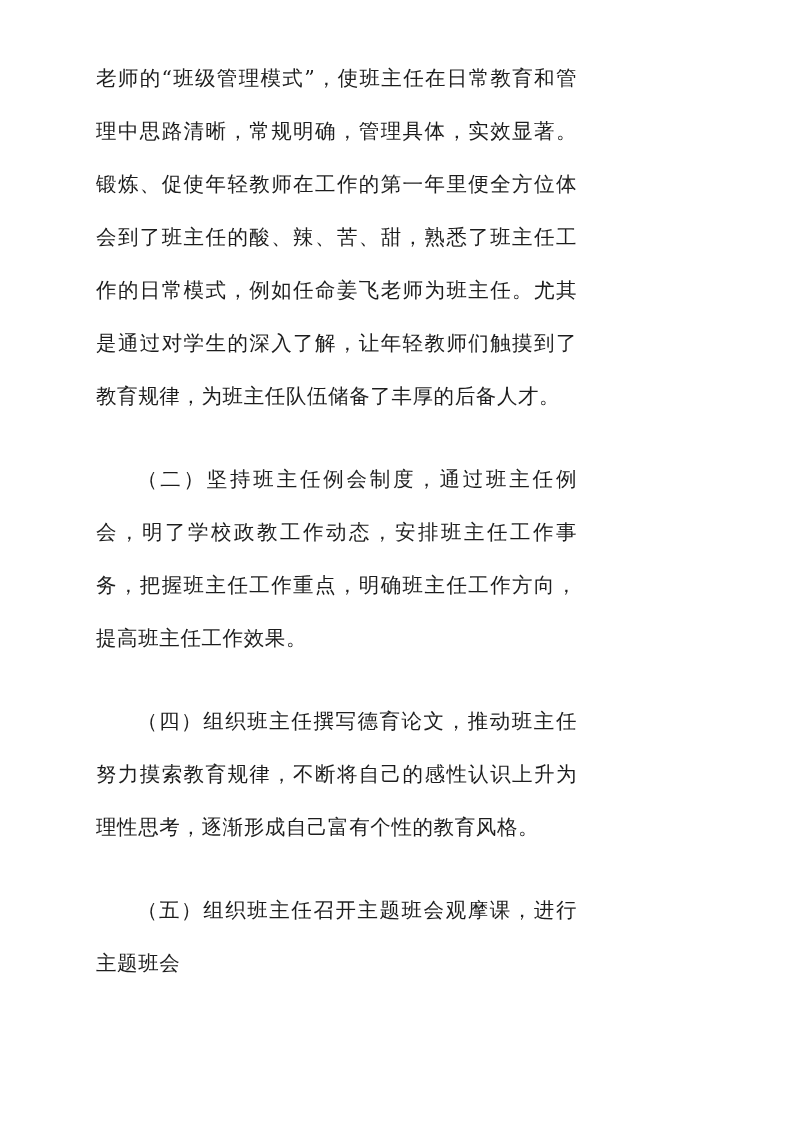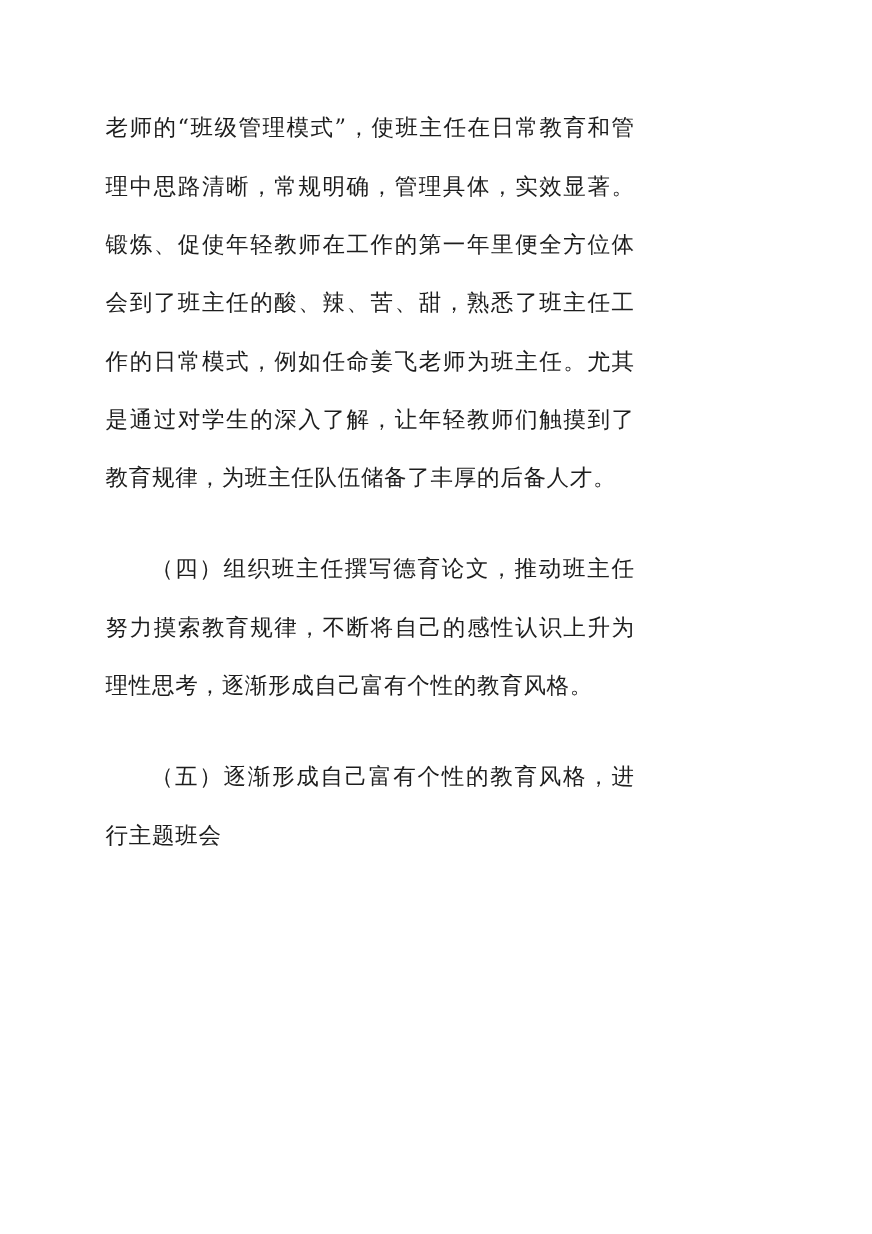--- a/index.html
+++ b/index.html
@@ -13,21 +13,21 @@
     font-family: "DejaVu Serif", "Liberation Serif", serif;
     color: #1a1a1a;
     overflow: hidden;
   }
   .page {
     position: relative;
     width: 673px;
     height: 1122px;
     background: #ffffff;
     box-sizing: border-box;
-    padding: 90px 96px 70px 96px;
+    padding: 52px 96px 70px 96px;
   }
   .doc-body {
     font-size: 20.5px;
     line-height: 53px;
     letter-spacing: 0.6px;
     text-align: justify;
     text-justify: inter-ideograph;
     color: #1d1d1d;
   }
   .para {
@@ -41,16 +41,17 @@
   .para.indent {
     text-indent: 41px;
   }
 </style>
 </head>
 <body>
 
 <div class="page">
   <div class="doc-body">
     <p class="para">老师的“班级管理模式”，使班主任在日常教育和管理中思路清晰，常规明确，管理具体，实效显著。锻炼、促使年轻教师在工作的第一年里便全方位体会到了班主任的酸、辣、苦、甜，熟悉了班主任工作的日常模式，例如任命姜飞老师为班主任。尤其是通过对学生的深入了解，让年轻教师们触摸到了教育规律，为班主任队伍储备了丰厚的后备人才。</p>
+    <p class="para indent">（二）坚持班主任例会制度，通过班主任例会，明了学校政教工作动态，安排班主任工作事务，把握班主任工作重点，明确班主任工作方向，提高班主任工作效果。</p>
     <p class="para indent">（四）组织班主任撰写德育论文，推动班主任努力摸索教育规律，不断将自己的感性认识上升为理性思考，逐渐形成自己富有个性的教育风格。</p>
-    <p class="para indent">（五）逐渐形成自己富有个性的教育风格，进行主题班会</p>
+    <p class="para indent">（五）组织班主任召开主题班会观摩课，进行主题班会</p>
   </div>
 </div>
 
 </body></html>

